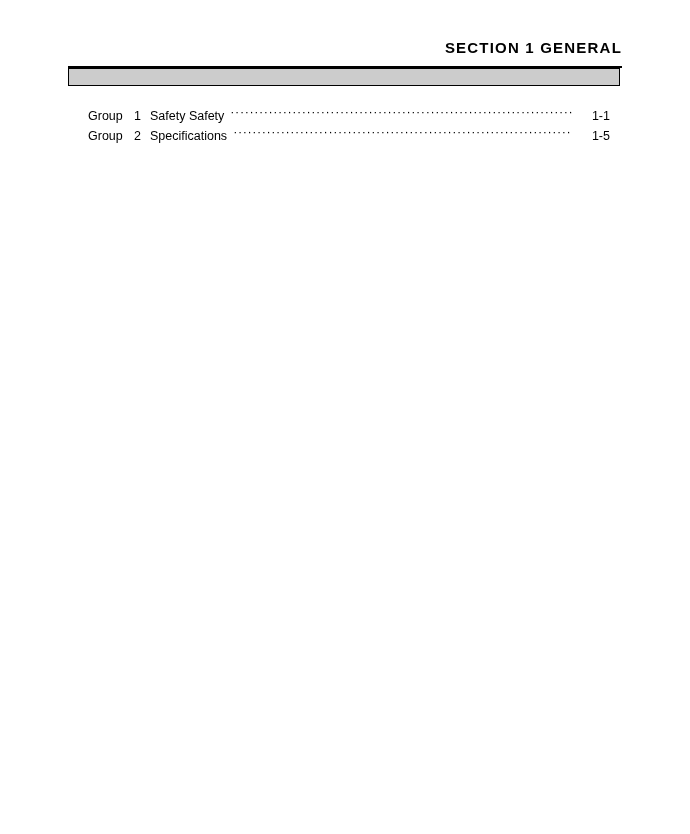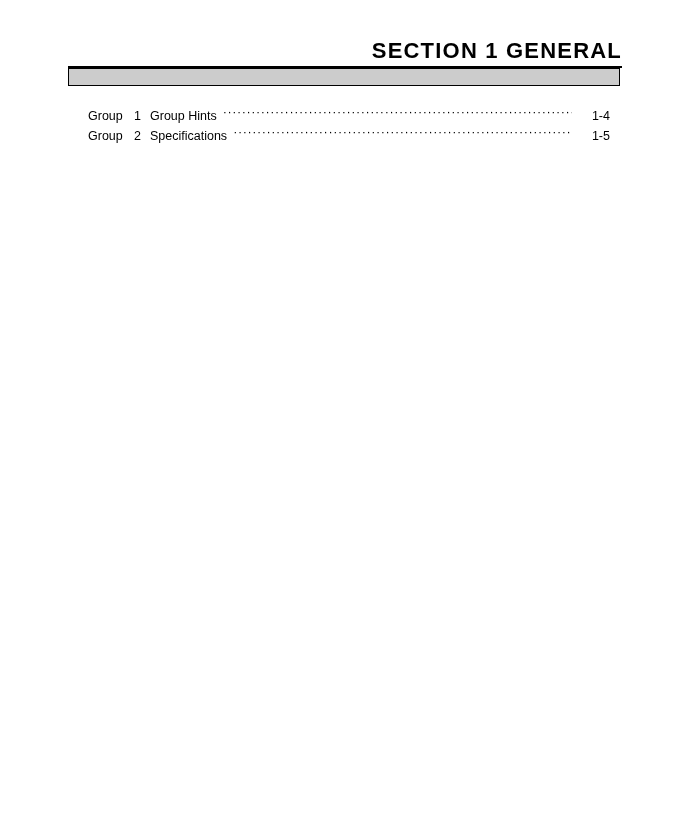--- a/index.html
+++ b/index.html
@@ -21,21 +21,21 @@
     top: 0; left: 0;
     width: 690px;
     height: 834px;
   }
 
   
   .section-title {
     position: absolute;
     top: 40px;
     right: 68px;
-    font-size: 22px;
+    font-size: 15px;
     font-weight: bold;
     letter-spacing: 1.2px;
     white-space: nowrap;
     line-height: 1;
     margin-left: 8px;
   }
 
   .title-rule {
     position: absolute;
     top: 66px;
@@ -122,23 +122,23 @@
 
   <div class="title-rule"></div>
 
   <div class="header-bar"></div>
 
   <div class="toc">
 
     <div class="toc-row">
       <span class="toc-group">Group</span>
       <span class="toc-num">1</span>
-      <span class="toc-label">Group Hints</span>
+      <span class="toc-label">Safety Safety</span>
       <span class="toc-leader"></span>
-      <span class="toc-page">1-4</span>
+      <span class="toc-page">1-1</span>
     </div>
 
     <div class="toc-row">
       <span class="toc-group">Group</span>
       <span class="toc-num">2</span>
       <span class="toc-label">Specifications</span>
       <span class="toc-leader"></span>
       <span class="toc-page">1-5</span>
     </div>
 

